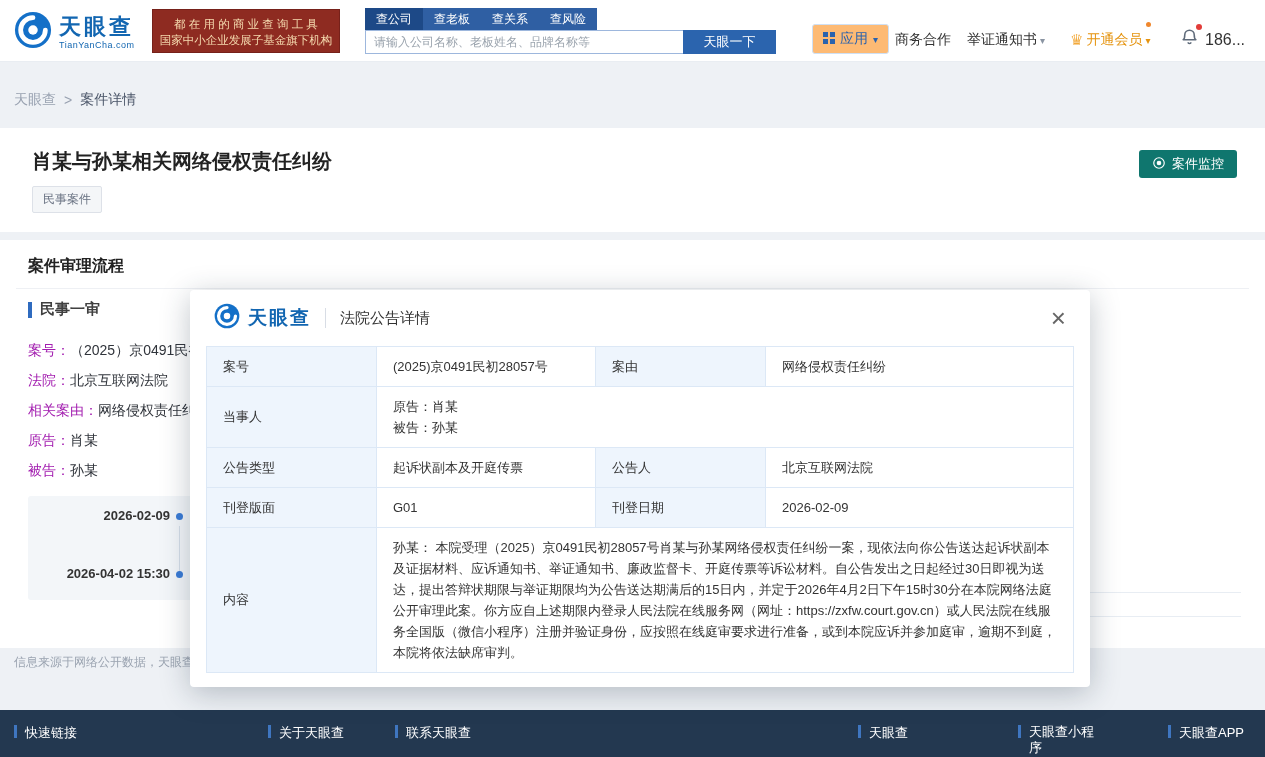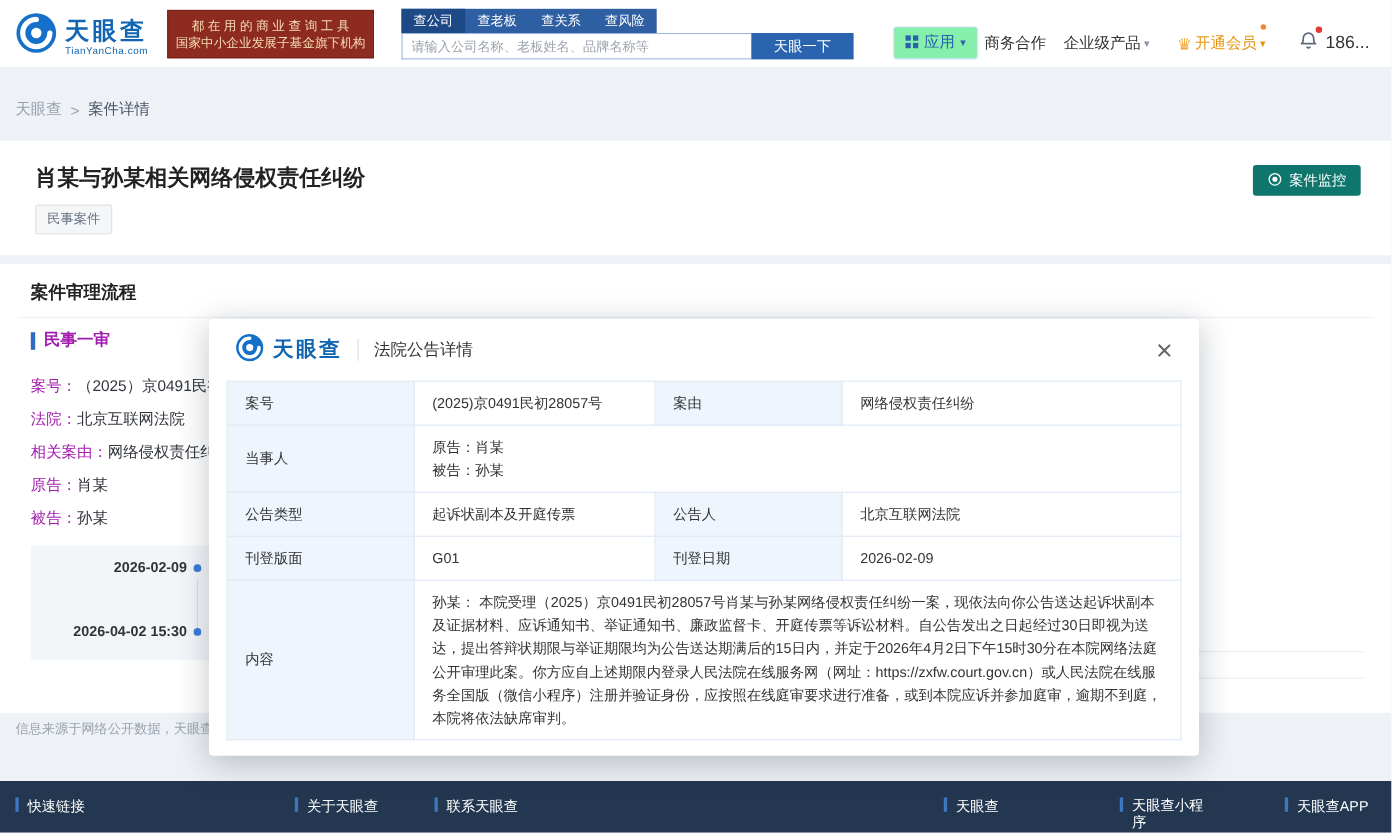--- a/index.html
+++ b/index.html
@@ -18,21 +18,21 @@
   .logo-brand { font-size:22px; font-weight:bold; color:#1266b1; letter-spacing:3px; line-height:26px; }
   .logo-domain { font-size:9px; color:#1266b1; letter-spacing:0.5px; }
   .promo-badge { position:absolute; left:152px; top:9px; width:188px; height:44px; background:#8e2b21; border:1px solid #76211a; color:#f6dcb0; font-size:11.5px; text-align:center; padding-top:6px; line-height:16px; }
   .nav-strip { position:absolute; left:365px; top:8px; height:22px; display:flex; background:#2f5fa3; }
   .nav-tab { color:#fff; font-size:12px; line-height:22px; padding:0 11px; cursor:pointer; }
   .nav-tab.active { background:#1d4987; }
   .search-row { position:absolute; left:365px; top:30px; display:flex; }
   .search-input { width:318px; height:24px; border:1px solid #9db7dd; border-right:none; background:#fff; font-size:12px; padding:0 8px; color:#333; outline:none; font-family:inherit; }
   .search-input::placeholder { color:#9aa3ad; }
   .search-btn { width:93px; height:24px; background:#2b64ae; color:#fff; font-size:13px; border:none; cursor:pointer; font-family:inherit; }
-  .apps-btn { position:absolute; left:812px; top:24px; height:30px; display:flex; align-items:center; gap:5px; padding:0 10px; background:#86efac; border:1px solid #cfe0f4; border-radius:3px; color:#2a62ad; font-size:14px; cursor:pointer; }
+  .apps-btn { position:absolute; left:812px; top:24px; height:30px; display:flex; align-items:center; gap:5px; padding:0 10px; background:#fdba74; border:1px solid #cfe0f4; border-radius:3px; color:#2a62ad; font-size:14px; cursor:pointer; }
   .menu-link { position:absolute; top:31px; font-size:14px; color:#333; cursor:pointer; display:flex; align-items:center; gap:3px; }
   .caret { font-size:10px; color:#8a94a2; }
   .member-link { color:#e59410; }
   .member-link .caret { color:#e59410; }
   .crown-glyph { color:#f2a93b; font-size:15px; }
   .bell-wrap { position:absolute; left:1180px; top:27px; width:20px; height:20px; cursor:pointer; }
   .red-dot { position:absolute; right:-2px; top:-3px; width:6px; height:6px; border-radius:50%; background:#e23c39; }
   .member-dot { position:absolute; left:1146px; top:22px; width:5px; height:5px; border-radius:50%; background:#f0872d; }
   .phone-text { position:absolute; left:1205px; top:31px; font-size:16px; color:#333; cursor:pointer; }
 
@@ -45,21 +45,21 @@
   .case-title { position:absolute; left:32px; top:20px; font-size:20px; font-weight:bold; color:#222; }
   .case-tag { position:absolute; left:32px; top:58px; font-size:12px; color:#697282; background:#f4f6f8; border:1px solid #dde1e8; border-radius:2px; padding:4px 10px; }
   .monitor-btn { position:absolute; right:28px; top:22px; height:28px; background:#0f766e; border:none; border-radius:3px; color:#fff; font-size:13px; padding:0 13px; display:flex; align-items:center; gap:6px; cursor:pointer; font-family:inherit; }
 
   
   .flow-card { position:absolute; top:240px; left:0; right:0; height:408px; background:#fff; }
   .flow-title { position:absolute; left:28px; top:16px; font-size:16px; font-weight:bold; color:#222; }
   .flow-divider { position:absolute; left:16px; right:16px; top:48px; height:1px; background:#eef0f4; }
   .stage-row { position:absolute; left:28px; top:60px; display:flex; align-items:center; gap:8px; }
   .stage-bar { width:4px; height:16px; background:#2f6bbf; }
-  .stage-title { font-size:15px; font-weight:bold; color:#a21caf; }
+  .stage-title { font-size:15px; font-weight:bold; color:#404040; }
   .field-row { position:absolute; left:28px; font-size:14px; color:#30343b; }
   .field-label { color:#a21caf; }
   .timeline-box { position:absolute; left:28px; top:256px; width:600px; height:104px; background:#f3f6f9; border-radius:3px; }
   .tl-date { position:absolute; width:132px; left:10px; text-align:right; font-size:13px; font-weight:600; color:#333; }
   .tl-dot { position:absolute; left:148px; width:7px; height:7px; border-radius:50%; background:#3a7bd5; }
   .tl-line { position:absolute; left:151px; top:30px; width:1px; height:48px; background:#d5dde8; }
   .bg-line { position:absolute; left:640px; right:24px; height:1px; background:#e8edf3; }
 
   .source-note { position:absolute; left:14px; top:654px; font-size:12px; color:#9aa3b0; }
 
@@ -127,21 +127,21 @@
     </span>
     <span>应用</span>
     <span class="caret" style="color:#2a62ad">▾</span>
   </div>
 
   <div class="menu-link" style="left:895px;">
     <span>商务合作</span>
   </div>
 
   <div class="menu-link" style="left:967px;">
-    <span>企业级产品</span>
+    <span>举证通知书</span>
     <span class="caret">▾</span>
   </div>
 
   <div class="menu-link member-link" style="left:1070px;">
     <span class="crown-glyph">♛</span>
     <span>开通会员</span>
     <span class="caret">▾</span>
   </div>
   <div class="member-dot"></div>
 

